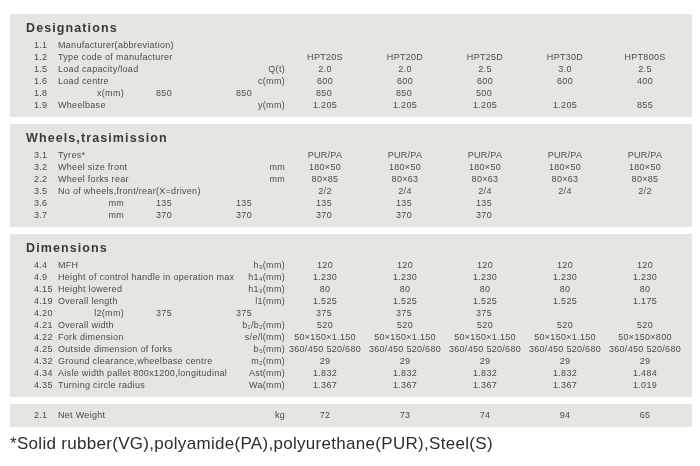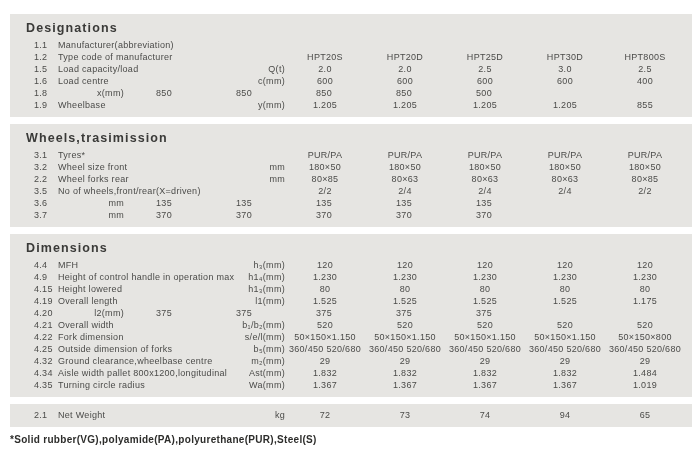--- a/index.html
+++ b/index.html
@@ -18,21 +18,21 @@
   .row{
     display:flex;align-items:center;height:12px;line-height:12px;
     font-size:9px;color:#4b4b49;letter-spacing:0.3px;white-space:nowrap;
   }
   .cell{flex:none;}
   .num{width:24px;margin-left:24px;}
   .label{width:161px;overflow:visible;}
   .unit{width:66px;text-align:right;}
   .val{width:80px;text-align:center;}
   .footnote{
-    margin:6px 0 2px 10px;font-size:10px;font-weight:bold;
+    margin:6px 0 2px 10px;font-size:17px;font-weight:normal;
     color:#2d2d2b;letter-spacing:0.3px;
   }
 </style>
 </head>
 <body>
 
 <div class="page">
   <div class="spec">
       <div class="block">
         <div class="section-title">Designations</div>

